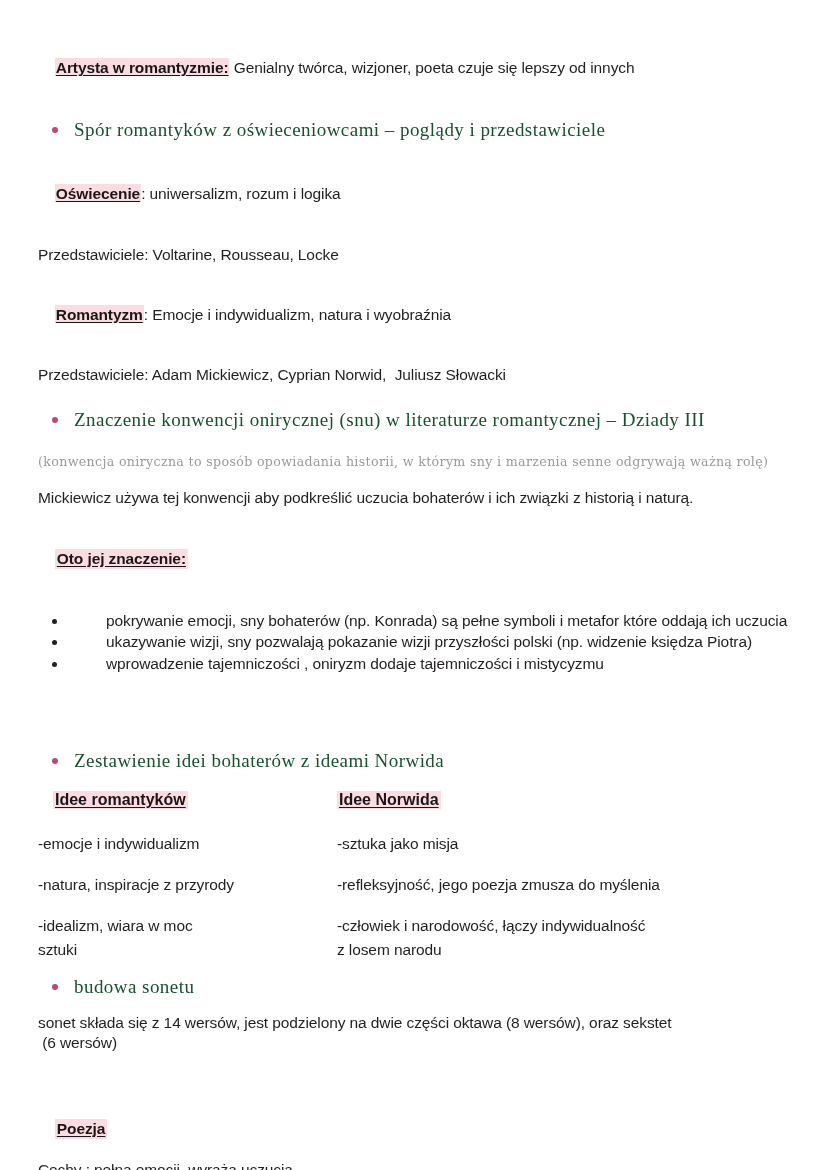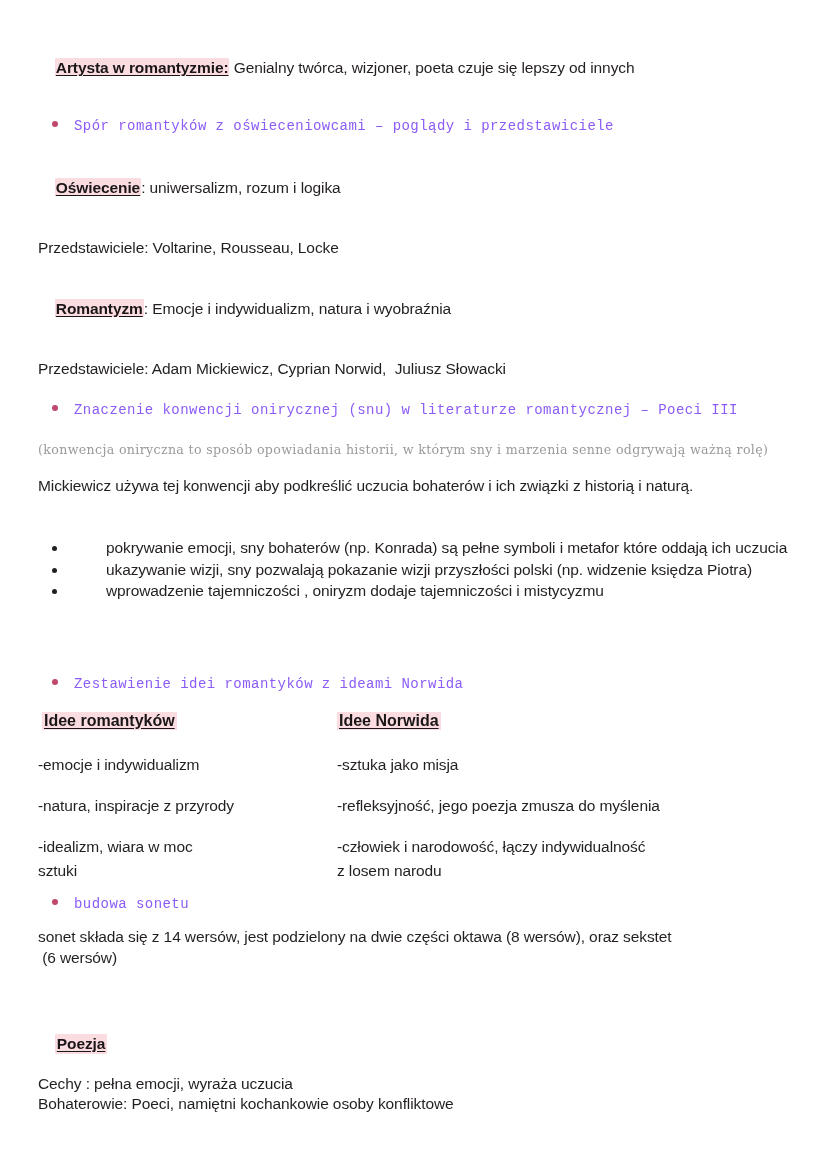--- a/index.html
+++ b/index.html
@@ -72,23 +72,23 @@
     flex: 0 0 auto;
     width: 6px;
     height: 6px;
     border-radius: 50%;
     background: #c0486b;
     margin-right: 16px;
     position: relative;
     top: -3px;
   }
   .pink-text {
-    font-family: Liberation Mono, monospace;
-    font-size: 14px;
-    color: #8b5cf6;
+    font-family: Liberation Serif, serif;
+    font-size: 19px;
+    color: #14532d;
     letter-spacing: 0.45px;
     line-height: 1.25;
   }
 
   
   .gray-note {
     font-family: "DejaVu Serif", serif;
     font-size: 12.6px;
     color: #9a9a9a;
     letter-spacing: 0.35px;
@@ -123,21 +123,21 @@
     letter-spacing: -0.1px;
     max-width: 700px;
   }
 
   
   .cmp-head {
     position: relative;
     height: 24px;
     margin-bottom: 20px;
   }
-  .cmp-head .colA { position: absolute; left: 4px; top: 0; }
+  .cmp-head .colA { position: absolute; left: 15px; top: 0; }
   .cmp-head .colB { position: absolute; left: 299px; top: 0; }
 
   .cmp-row {
     position: relative;
     height: 21px;
     margin-bottom: 20px;
   }
   .cmp-row.tight { margin-bottom: 3px; }
   .cmp-row .colA { position: absolute; left: 0px;  top: 0; font-size: 15.5px; letter-spacing: -0.1px; }
   .cmp-row .colB { position: absolute; left: 295px; top: 0; font-size: 15.5px; letter-spacing: -0.1px; }
@@ -176,31 +176,34 @@
   <div class="line para">
     <span class="hl">Romantyzm</span><span>: Emocje i indywidualizm, natura i wyobraźnia</span>
   </div>
 
   <div class="line para-tight">Przedstawiciele: Adam Mickiewicz, Cyprian Norwid,  Juliusz Słowacki</div>
 
   <div class="sp-18"></div>
 
   <div class="pink-item">
     <span class="pink-dot"></span>
-    <span class="pink-text">Znaczenie konwencji onirycznej (snu) w literaturze romantycznej – Poeci III</span>
+    <span class="pink-text">Znaczenie konwencji onirycznej (snu) w literaturze romantycznej – Dziady III</span>
   </div>
 
   <div class="sp-22"></div>
 
   <div class="gray-note">(konwencja oniryczna to sposób opowiadania historii, w którym sny i marzenia senne odgrywają ważną rolę)</div>
 
   <div class="sp-18"></div>
 
   <div class="line para">Mickiewicz używa tej konwencji aby podkreślić uczucia bohaterów i ich związki z historią i naturą.</div>
 
+  <div class="line">
+    <span class="hl-block">Oto jej znaczenie:</span>
+  </div>
 
   <div class="sp-22"></div>
 
   <ul class="blk-list">
     <li class="blk-item">
       <span class="blk-dot"></span>
       <span class="blk-text"> pokrywanie emocji, sny bohaterów (np. Konrada) są pełne symboli i metafor które oddają ich uczucia</span>
     </li>
     <li class="blk-item">
       <span class="blk-dot"></span>
@@ -210,21 +213,21 @@
       <span class="blk-dot"></span>
       <span class="blk-text">wprowadzenie tajemniczości , oniryzm dodaje tajemniczości i mistycyzmu</span>
     </li>
   </ul>
 
   <div class="sp-52"></div>
   <div class="sp-22"></div>
 
   <div class="pink-item">
     <span class="pink-dot"></span>
-    <span class="pink-text">Zestawienie idei romantyków z ideami Norwida</span>
+    <span class="pink-text">Zestawienie idei bohaterów z ideami Norwida</span>
   </div>
 
   <div class="sp-18"></div>
 
   <div class="cmp-head">
     <span class="colA hl-block">Idee romantyków</span>
     <span class="colB hl-block">Idee Norwida</span>
   </div>
 
   <div class="cmp-row">

